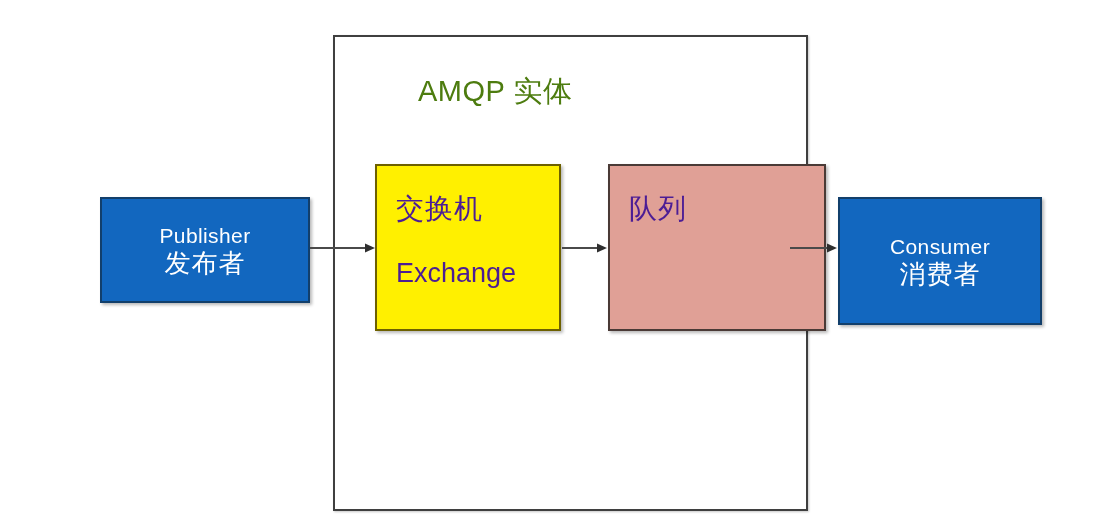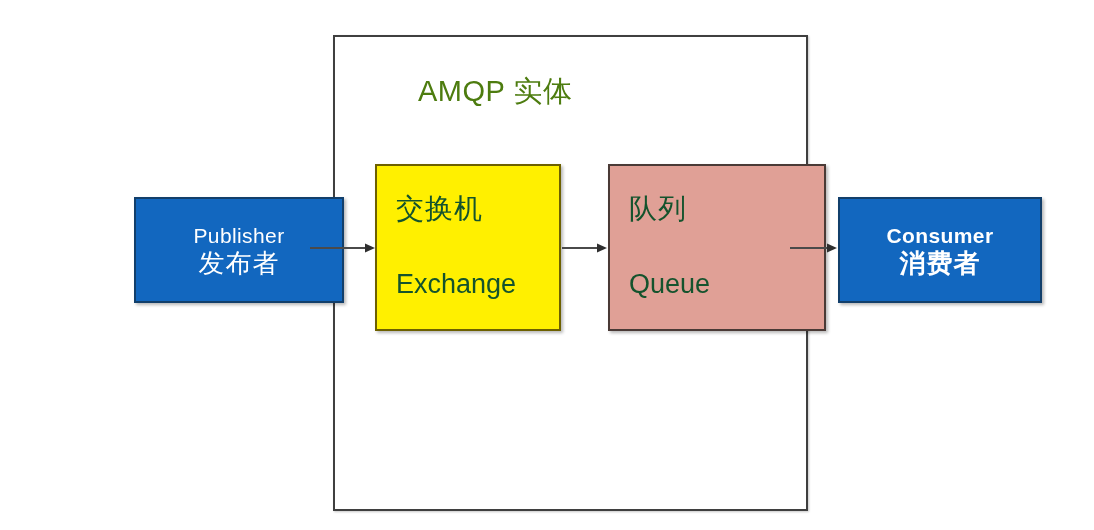--- a/index.html
+++ b/index.html
@@ -68,33 +68,33 @@
   .node.endpoint .line-zh {
     font-size: 26px;
     line-height: 28px;
     letter-spacing: 1px;
   }
 
   
   .node.entity {
     display: block;
     padding: 26px 0 11px 19px;
-    color: #14532d;
+    color: #4c1d95;
   }
   .node.entity .line-zh {
     font-size: 28px;
     line-height: 34px;
     letter-spacing: 1px;
     display: block;
   }
   .node.entity .line-en {
     font-size: 27px;
     line-height: 32px;
     display: block;
-    margin-top: 42px;
+    margin-top: 31px;
   }
 
   .node.exchange {
     background: #fff000;
     border-color: #6d6000;
   }
   .node.queue {
     background: #e0a096;
     border-color: #4a3a36;
   }
@@ -108,36 +108,35 @@
   .arrow svg { display: block; overflow: visible; }
 </style>
 </head>
 <body>
 
 <div id="canvas">
 
   <div class="amqp-container"></div>
   <div class="amqp-title">AMQP 实体</div>
 
-  <div class="node endpoint" style="left:100px; top:197px; width:210px; height:106px;margin-left:34px;">
+  <div class="node endpoint" style="left:100px; top:197px; width:210px; height:106px;">
     <span class="line-en">Publisher</span>
     <span class="line-zh">发布者</span>
   </div>
 
   <div class="node entity exchange" style="left:375px; top:164px; width:186px; height:167px;">
     <span class="line-zh">交换机</span>
     <span class="line-en">Exchange</span>
   </div>
 
   <div class="node entity queue" style="left:608px; top:164px; width:218px; height:167px;">
     <span class="line-zh">队列</span>
-    <span class="line-en">Queue</span>
   </div>
 
-  <div class="node endpoint" style="left:838px; top:197px; width:204px; height:106px;font-weight:bold;">
+  <div class="node endpoint" style="left:838px; top:197px; width:204px; height:128px;">
     <span class="line-en">Consumer</span>
     <span class="line-zh">消费者</span>
   </div>
 
   <div class="arrow" style="left:310px; top:242px; width:68px;">
     <svg width="68" height="12" viewBox="0 0 68 12">
       <line x1="0" y1="6" x2="58" y2="6" stroke="#4a4a4a" stroke-width="2"></line>
       <polygon points="65,6 55,1.5 55,10.5" fill="#2f2f2f"></polygon>
     </svg>
   </div>

